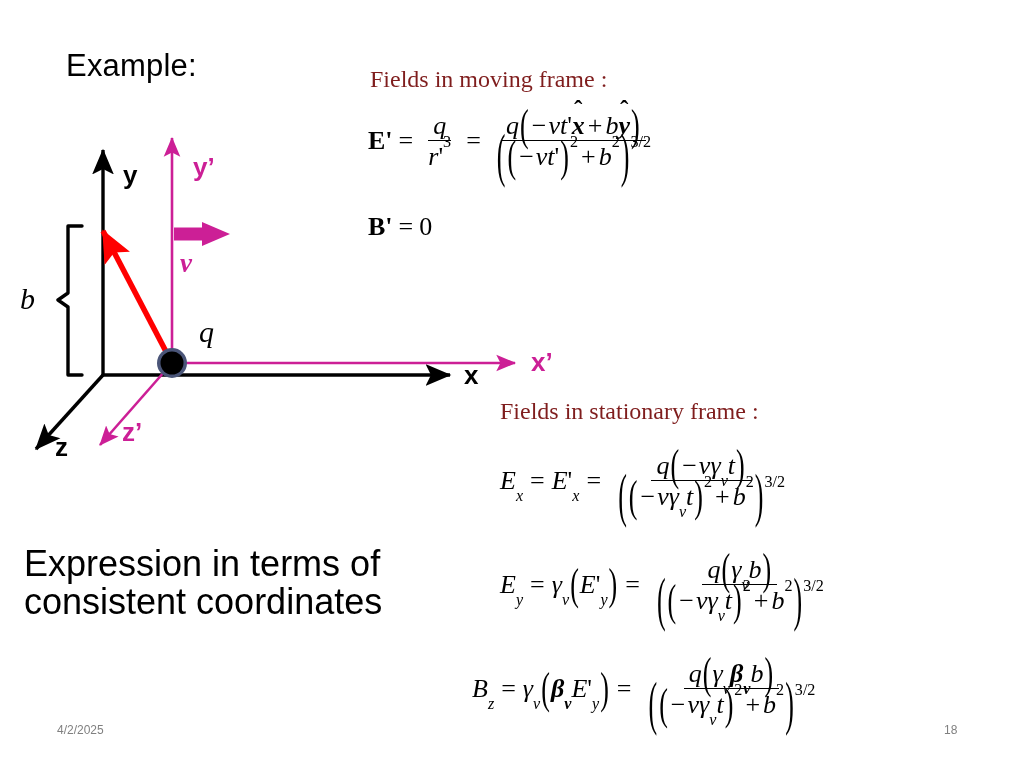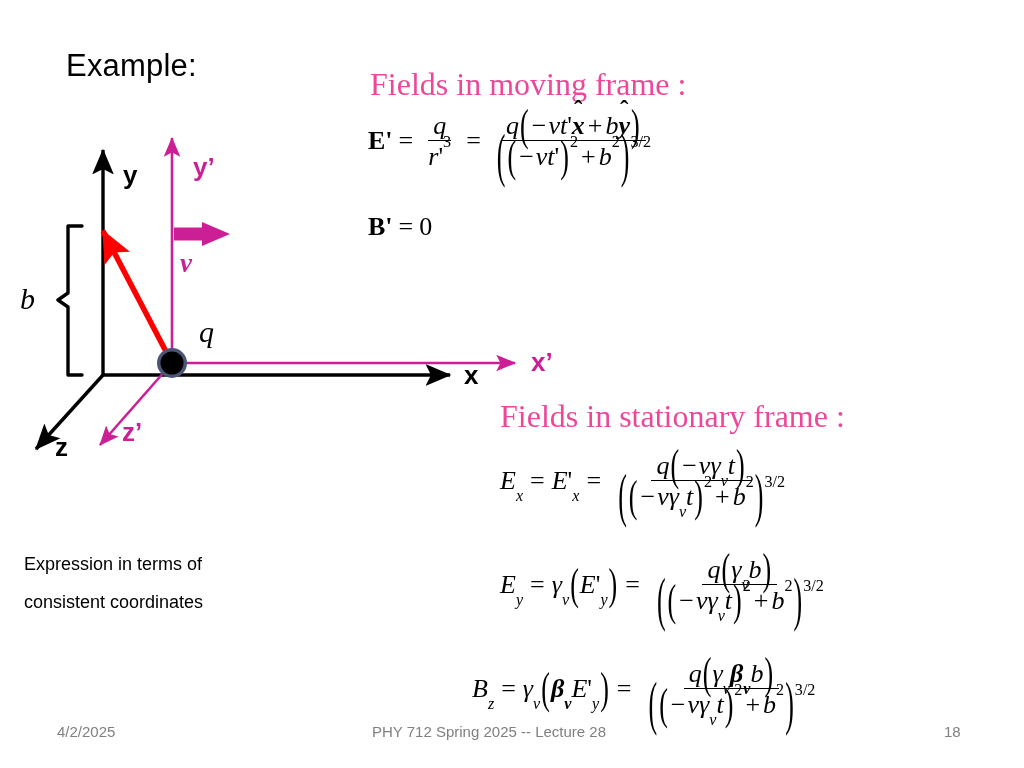--- a/index.html
+++ b/index.html
@@ -23,21 +23,21 @@
 
   
   #example-title {
     left: 66px; top: 48px;
     font-size: 31px;
     color: #000000;
     letter-spacing: 0.2px;
   }
   #expression-note {
     left: 24px; top: 545px;
-    font-size: 18px;
+    font-size: 36px;
     line-height: 38px;
     color: #000000;
     width: 380px;
   }
 
   
   #diagram {
     left: 0px; top: 110px;
     width: 580px; height: 370px;
   }
@@ -58,22 +58,22 @@
     font-family: "Liberation Serif", serif;
     font-style: italic;
     font-weight: bold;
     font-size: 27px;
     color: #CC1F96;
   }
 
   
   .eq-heading {
     font-family: "Liberation Serif", serif;
-    font-size: 32px;
-    color: #ec4899;
+    font-size: 24px;
+    color: #7f1d1d;
   }
   .eq {
     font-family: "Liberation Serif", serif;
     font-size: 26px;
     color: #000000;
     display: flex;
     align-items: center;
     white-space: nowrap;
   }
   .eq .lhs { font-weight: bold; }
@@ -130,21 +130,21 @@
     font-style: normal;
     font-weight: bold;
   }
 
   
   #footer-date  { left: 57px;  top: 723px; }
   #footer-title { left: 372px; top: 723px; }
   #footer-page  { left: 944px; top: 723px; }
   .footer-text {
     font-family: "Liberation Sans", sans-serif;
-    font-size: 15px;
+    font-size: 12px;
     color: #808080;
   }
 </style>
 </head>
 <body>
 
 <div id="slide">
 
   <div class="abs" id="example-title">Example:</div>
 
@@ -283,16 +283,15 @@
       </span>
     </span>
   </div>
 
   <div class="abs" id="expression-note">
     <div>Expression in terms of</div>
     <div>consistent coordinates</div>
   </div>
 
   <div class="abs footer-text" id="footer-date">4/2/2025</div>
-  <div class="abs footer-text" id="footer-title">PHY 712  Spring 2025 -- Lecture 28</div>
   <div class="abs footer-text" id="footer-page">18</div>
 
 </div>
 
 </body></html>

